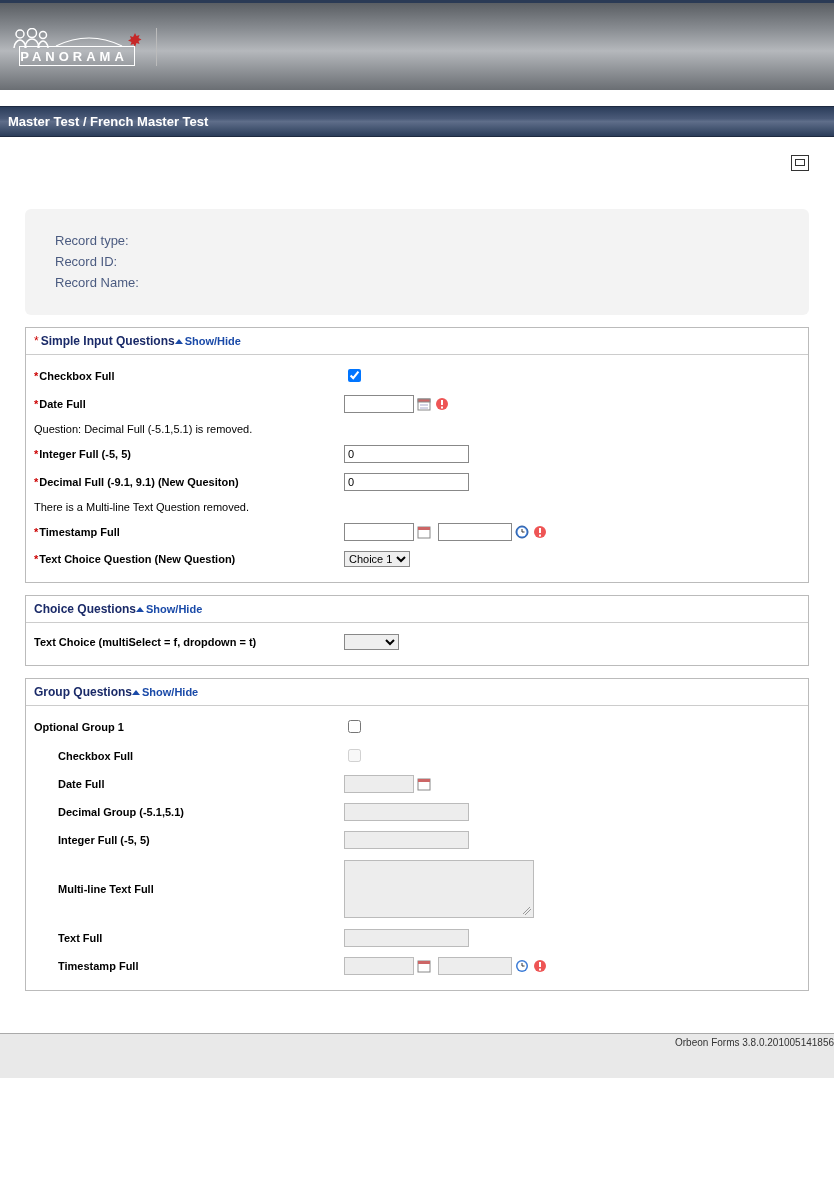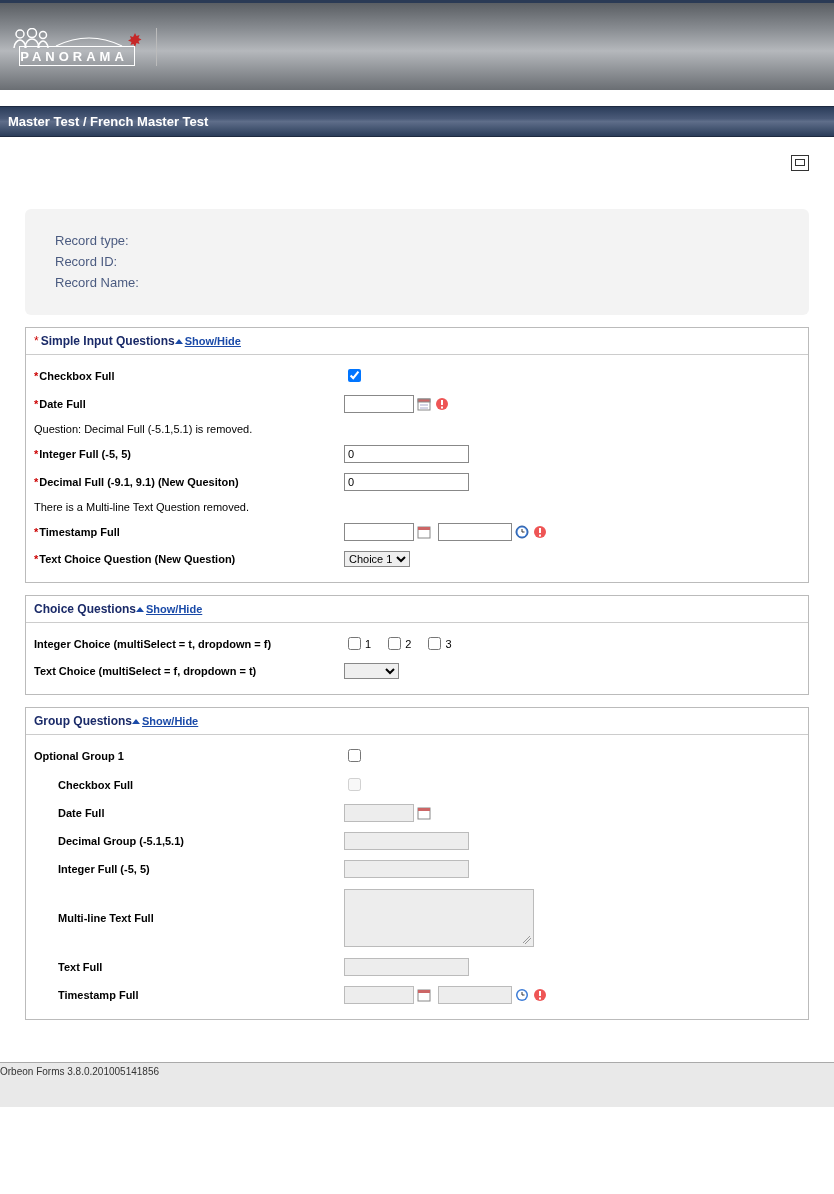--- a/index.html
+++ b/index.html
@@ -92,21 +92,20 @@
     border-bottom: 1px solid #ccc;
     color: #1a2a68;
     font-weight: bold;
     font-size: 12px;
   }
   .section-header .req-star { color: #c00; font-weight: normal; margin-right: 2px; }
   .showhide {
     color: #1a4aa8;
     font-weight: bold;
     font-size: 11px;
-    text-decoration: underline;
     display: flex;
     align-items: center;
     gap: 2px;
     cursor: pointer;
   }
   .chev-up {
     width: 0; height: 0;
     border-left: 4px solid transparent;
     border-right: 4px solid transparent;
     border-bottom: 5px solid #1a4aa8;
@@ -179,21 +178,21 @@
   .cb-opt {
     display: inline-flex;
     align-items: center;
     margin-right: 10px;
   }
   .cb-opt input { margin-right: 4px; }
   .footer {
     margin-top: 12px;
     border-top: 1px solid #aaa;
     background: #e9e9e9;
-    text-align: left;
+    text-align: right;
     font-size: 10px;
     color: #333;
     padding: 3px 0 30px 0;
   }
   input[type=checkbox] { width: 13px; height: 13px; }
 </style>
 </head>
 <body>
 
 <div class="banner">
@@ -320,37 +319,20 @@
   <div class="section">
     <div class="section-header">
       <span>Choice Questions</span>
       <span class="showhide">
           <span class="chev-up"></span>
           <span>Show/Hide</span>
         </span>
     </div>
     <div class="section-body">
       <div class="row">
-        <span class="label">Integer Choice (multiSelect = t, dropdown = f)</span>
-        <span>
-          <span class="cb-opt">
-              <input type="checkbox" style="">
-              <span>1</span>
-            </span>
-          <span class="cb-opt">
-              <input type="checkbox" style="">
-              <span>2</span>
-            </span>
-          <span class="cb-opt">
-              <input type="checkbox" style="">
-              <span>3</span>
-            </span>
-        </span>
-      </div>
-      <div class="row">
         <span class="label">Text Choice (multiSelect = f, dropdown = t)</span>
         <select class="sel" style="min-width:55px"><option></option></select>
       </div>
     </div>
   </div>
 
   <div class="section">
     <div class="section-header">
       <span>Group Questions</span>
       <span class="showhide">

